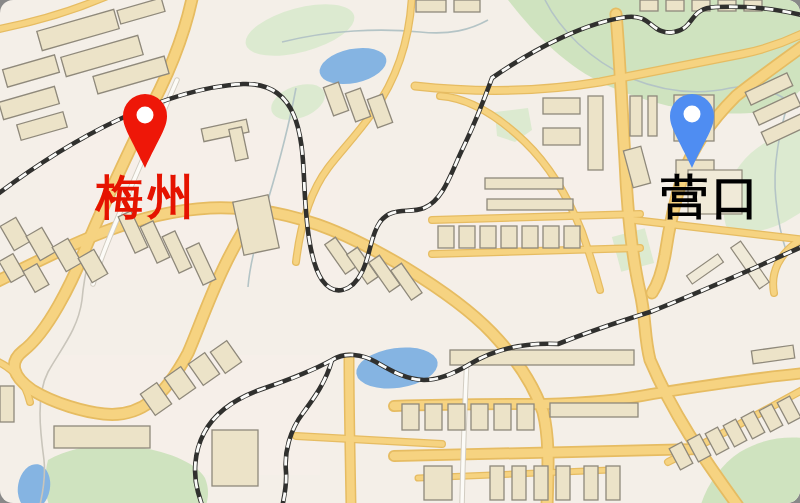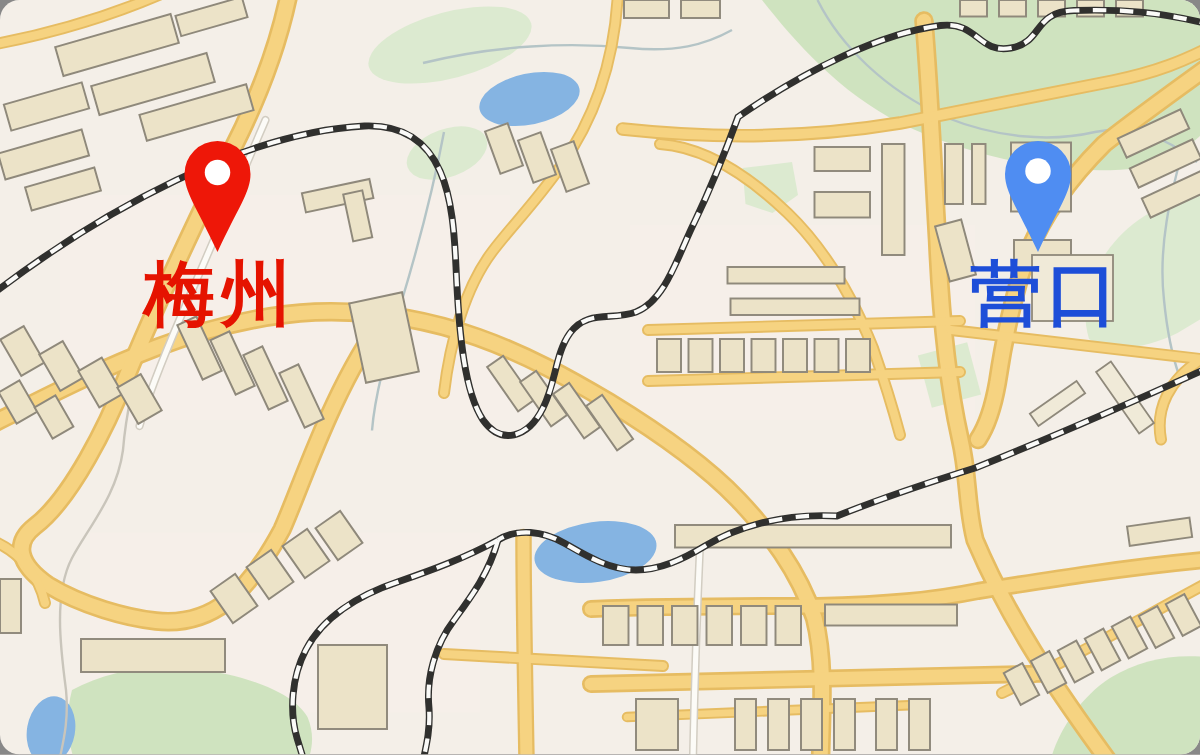--- a/index.html
+++ b/index.html
@@ -18,21 +18,21 @@
   .wf{fill:none;stroke:#fcfbf7;stroke-linecap:round;}
   .bld{fill:#ece3c8;stroke:#8f897b;stroke-width:1.3;}
   .bld2{fill:#f0ead8;stroke:#8f897b;stroke-width:1.2;}
   .ra{fill:none;stroke:#30302e;stroke-width:4.6;}
   .rb{fill:none;stroke:#fafaf8;stroke-width:2.8;stroke-dasharray:9 9;}
   .pin{position:absolute;width:56px;height:80px;z-index:2;}
   .city-label{position:absolute;top:172px;width:130px;z-index:3;text-align:center;
       font-size:47px;font-weight:bold;line-height:50px;
       font-family:"Liberation Serif","DejaVu Serif",serif;letter-spacing:4px;}
   #origin-label{left:82px;color:#e51300;}
-  #dest-label{left:633px;color:#1d4ed8;}
+  #dest-label{left:633px;color:#000000;text-align:right;}
   #banner{position:absolute;left:0;top:288px;width:800px;height:67px;z-index:4;
       background:rgba(77,72,222,0.80);display:flex;align-items:center;}
   #banner-text{color:#ffffff;font-size:23px;letter-spacing:.5px;padding-left:44px;
       white-space:nowrap;}
 </style>
 </head>
 <body>
 
 <div id="stage">
 

